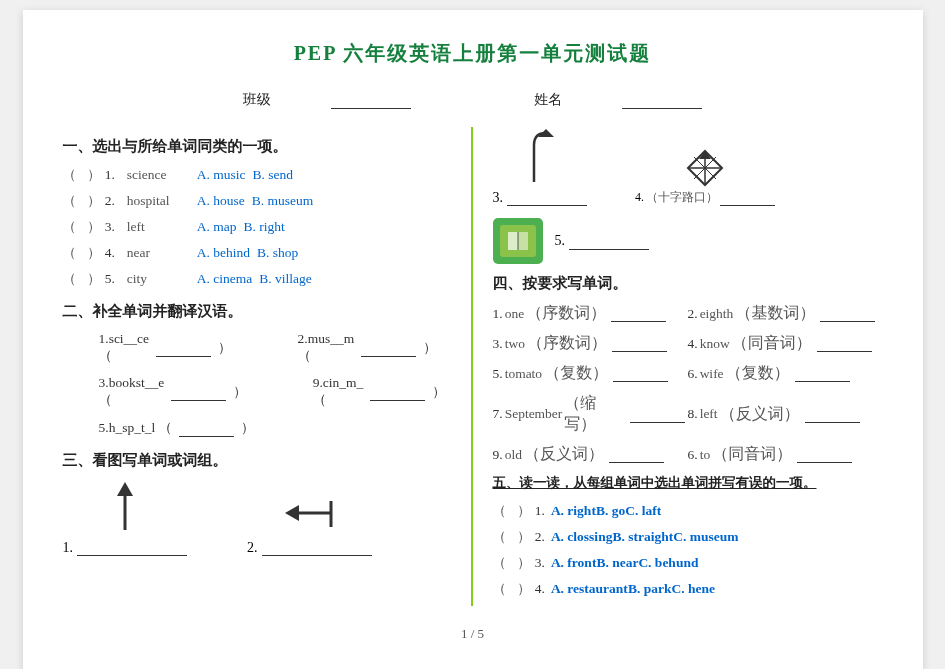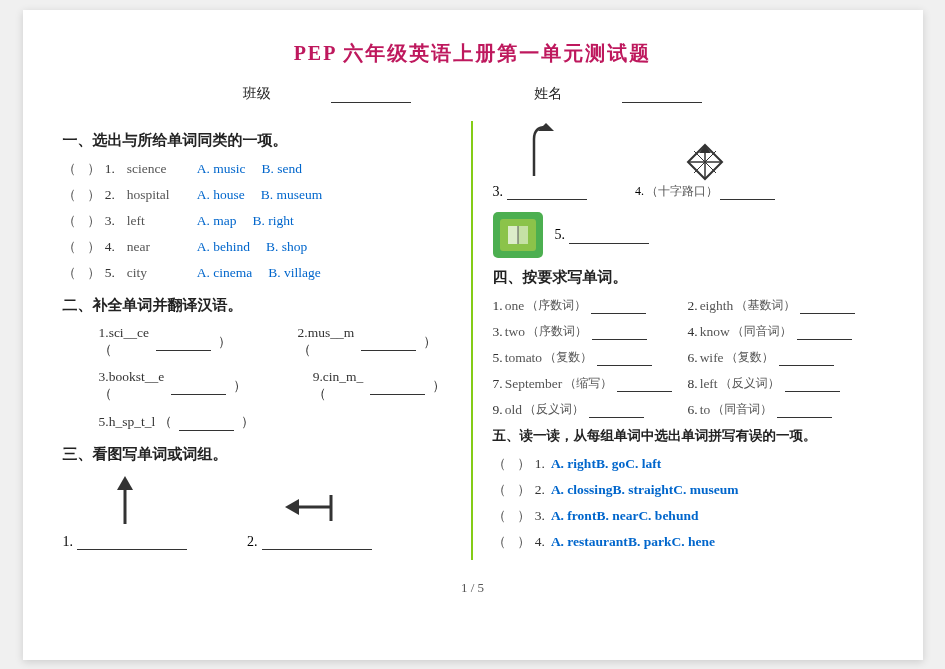--- a/index.html
+++ b/index.html
@@ -18,22 +18,22 @@
       min-height: 650px;
       margin: 10px;
       padding: 30px 40px 30px 40px;
       position: relative;
       box-shadow: 0 2px 8px rgba(0,0,0,0.15);
     }
     .title {
       text-align: center;
       font-size: 20px;
       font-weight: bold;
-      color: #be185d;
-      margin-bottom: 18px;
+      color: #15803d;
+      margin-bottom: 24px;
       letter-spacing: 2px;
     }
     .class-row {
       text-align: center;
       font-size: 14px;
       margin-bottom: 18px;
       color: #222;
     }
     .class-row span {
       margin: 0 30px;
@@ -79,21 +79,21 @@
     .q-num {
       min-width: 22px;
       color: #333;
     }
     .q-word {
       min-width: 70px;
       color: #555;
     }
     .q-options {
       display: flex;
-      gap: 16px;
+      gap: 7px;
       color: #0066cc;
     }
     .q-option {
       color: #0066cc;
     }
     .fill-blank {
       display: inline-block;
       border-bottom: 1px solid #333;
       min-width: 55px;
       margin: 0 3px;
@@ -128,21 +128,21 @@
       flex: 1;
       display: flex;
       align-items: center;
       gap: 2px;
     }
     .word-label {
       color: #555;
     }
     .hint-label {
       color: #555;
-      font-size: 12px;
+      font-size: 16px;
     }
     
     .sec5-row {
       display: flex;
       align-items: center;
       margin-bottom: 8px;
       font-size: 13.5px;
       color: #333;
     }
     .sec5-opts {
@@ -421,21 +421,21 @@
           </div>
           <div class="sec4-item">
             <span>6. </span>
             <span class="word-label">to </span>
             <span class="hint-label">（同音词）</span>
             <span class="fill-blank">&nbsp;&nbsp;&nbsp;&nbsp;</span>
           </div>
         </div>
       </div>
 
-      <div class="section-title" style="margin-top:4px;font-size:13.5px;">五、读一读，从每组单词中选出单词拼写有误的一项。</div>
+      <div class="section-title" style="margin-top:4px;font-size:13.5px;text-decoration:underline;">五、读一读，从每组单词中选出单词拼写有误的一项。</div>
       <div>
         <div class="sec5-row">
           <span class="bracket">（</span>
             <span class="bracket">&nbsp;&nbsp;）</span>
           <span style="margin-right:6px;">1.</span>
           <span class="sec5-opts">
             <span class="sec5-opt">A. right</span>
             <span class="sec5-opt">B. go</span>
             <span class="sec5-opt">C. laft</span>
           </span>

